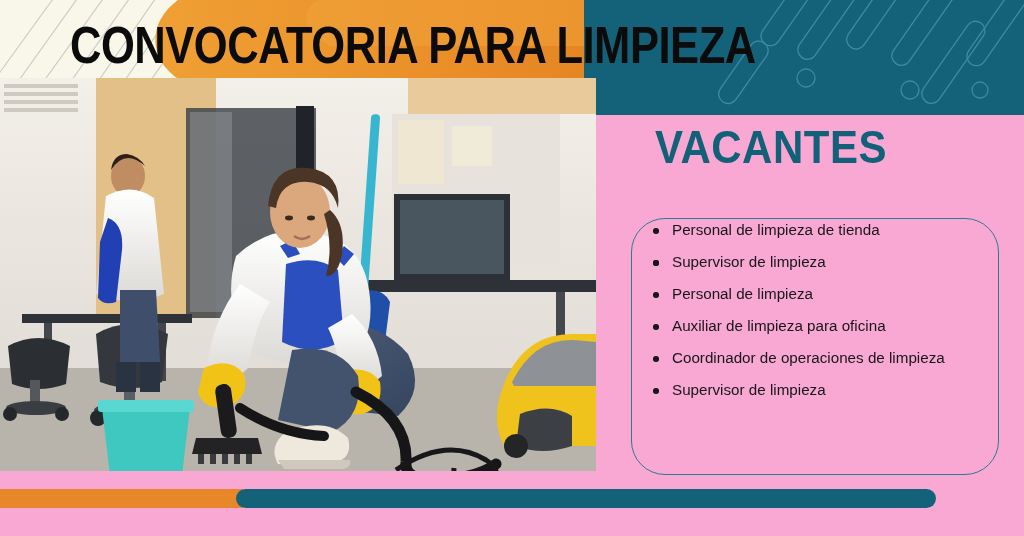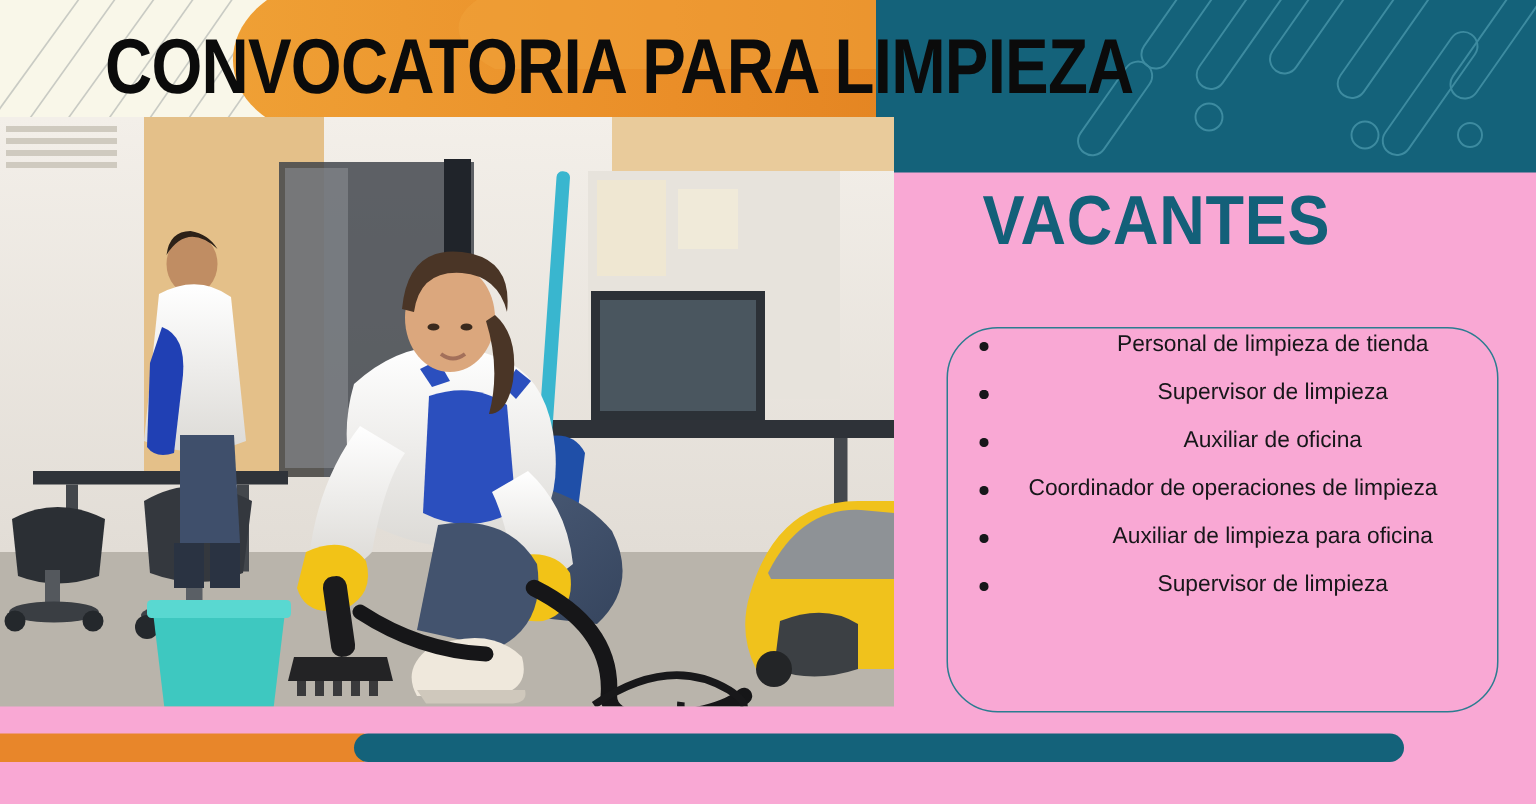--- a/index.html
+++ b/index.html
@@ -93,21 +93,20 @@
     z-index: 5;
   }
   .list-items {
     position: absolute;
     left: 645px; top: 214px;
     width: 380px;
     z-index: 7;
     list-style: none;
     margin: 0;
     padding: 0;
-    text-align: center;
   }
   .list-items li {
     position: relative;
     padding-left: 27px;
     font-size: 15.2px;
     line-height: 32px;
     color: #17171a;
     font-family: "Liberation Sans", sans-serif;
     white-space: normal;
   }
@@ -357,29 +356,29 @@
     </li>
     <li>
       <span class="bullet"></span>
     </li>
     <li>
       <span class="bullet"></span>
       <span>Supervisor de limpieza</span>
     </li>
     <li>
       <span class="bullet"></span>
-      <span>Auxiliar de oficina</span>
+      <span>Personal de limpieza</span>
+    </li>
+    <li>
+      <span class="bullet"></span>
+      <span>Auxiliar de limpieza para oficina</span>
     </li>
     <li style="width:300px;">
       <span class="bullet"></span>
       <span>Coordinador de operaciones de limpieza</span>
-    </li>
-    <li>
-      <span class="bullet"></span>
-      <span>Auxiliar de limpieza para oficina</span>
     </li>
     <li>
       <span class="bullet"></span>
       <span>Supervisor de limpieza</span>
     </li>
   </ul>
 
   <div class="bar-orange"></div>
   <div class="bar-teal"></div>
 

